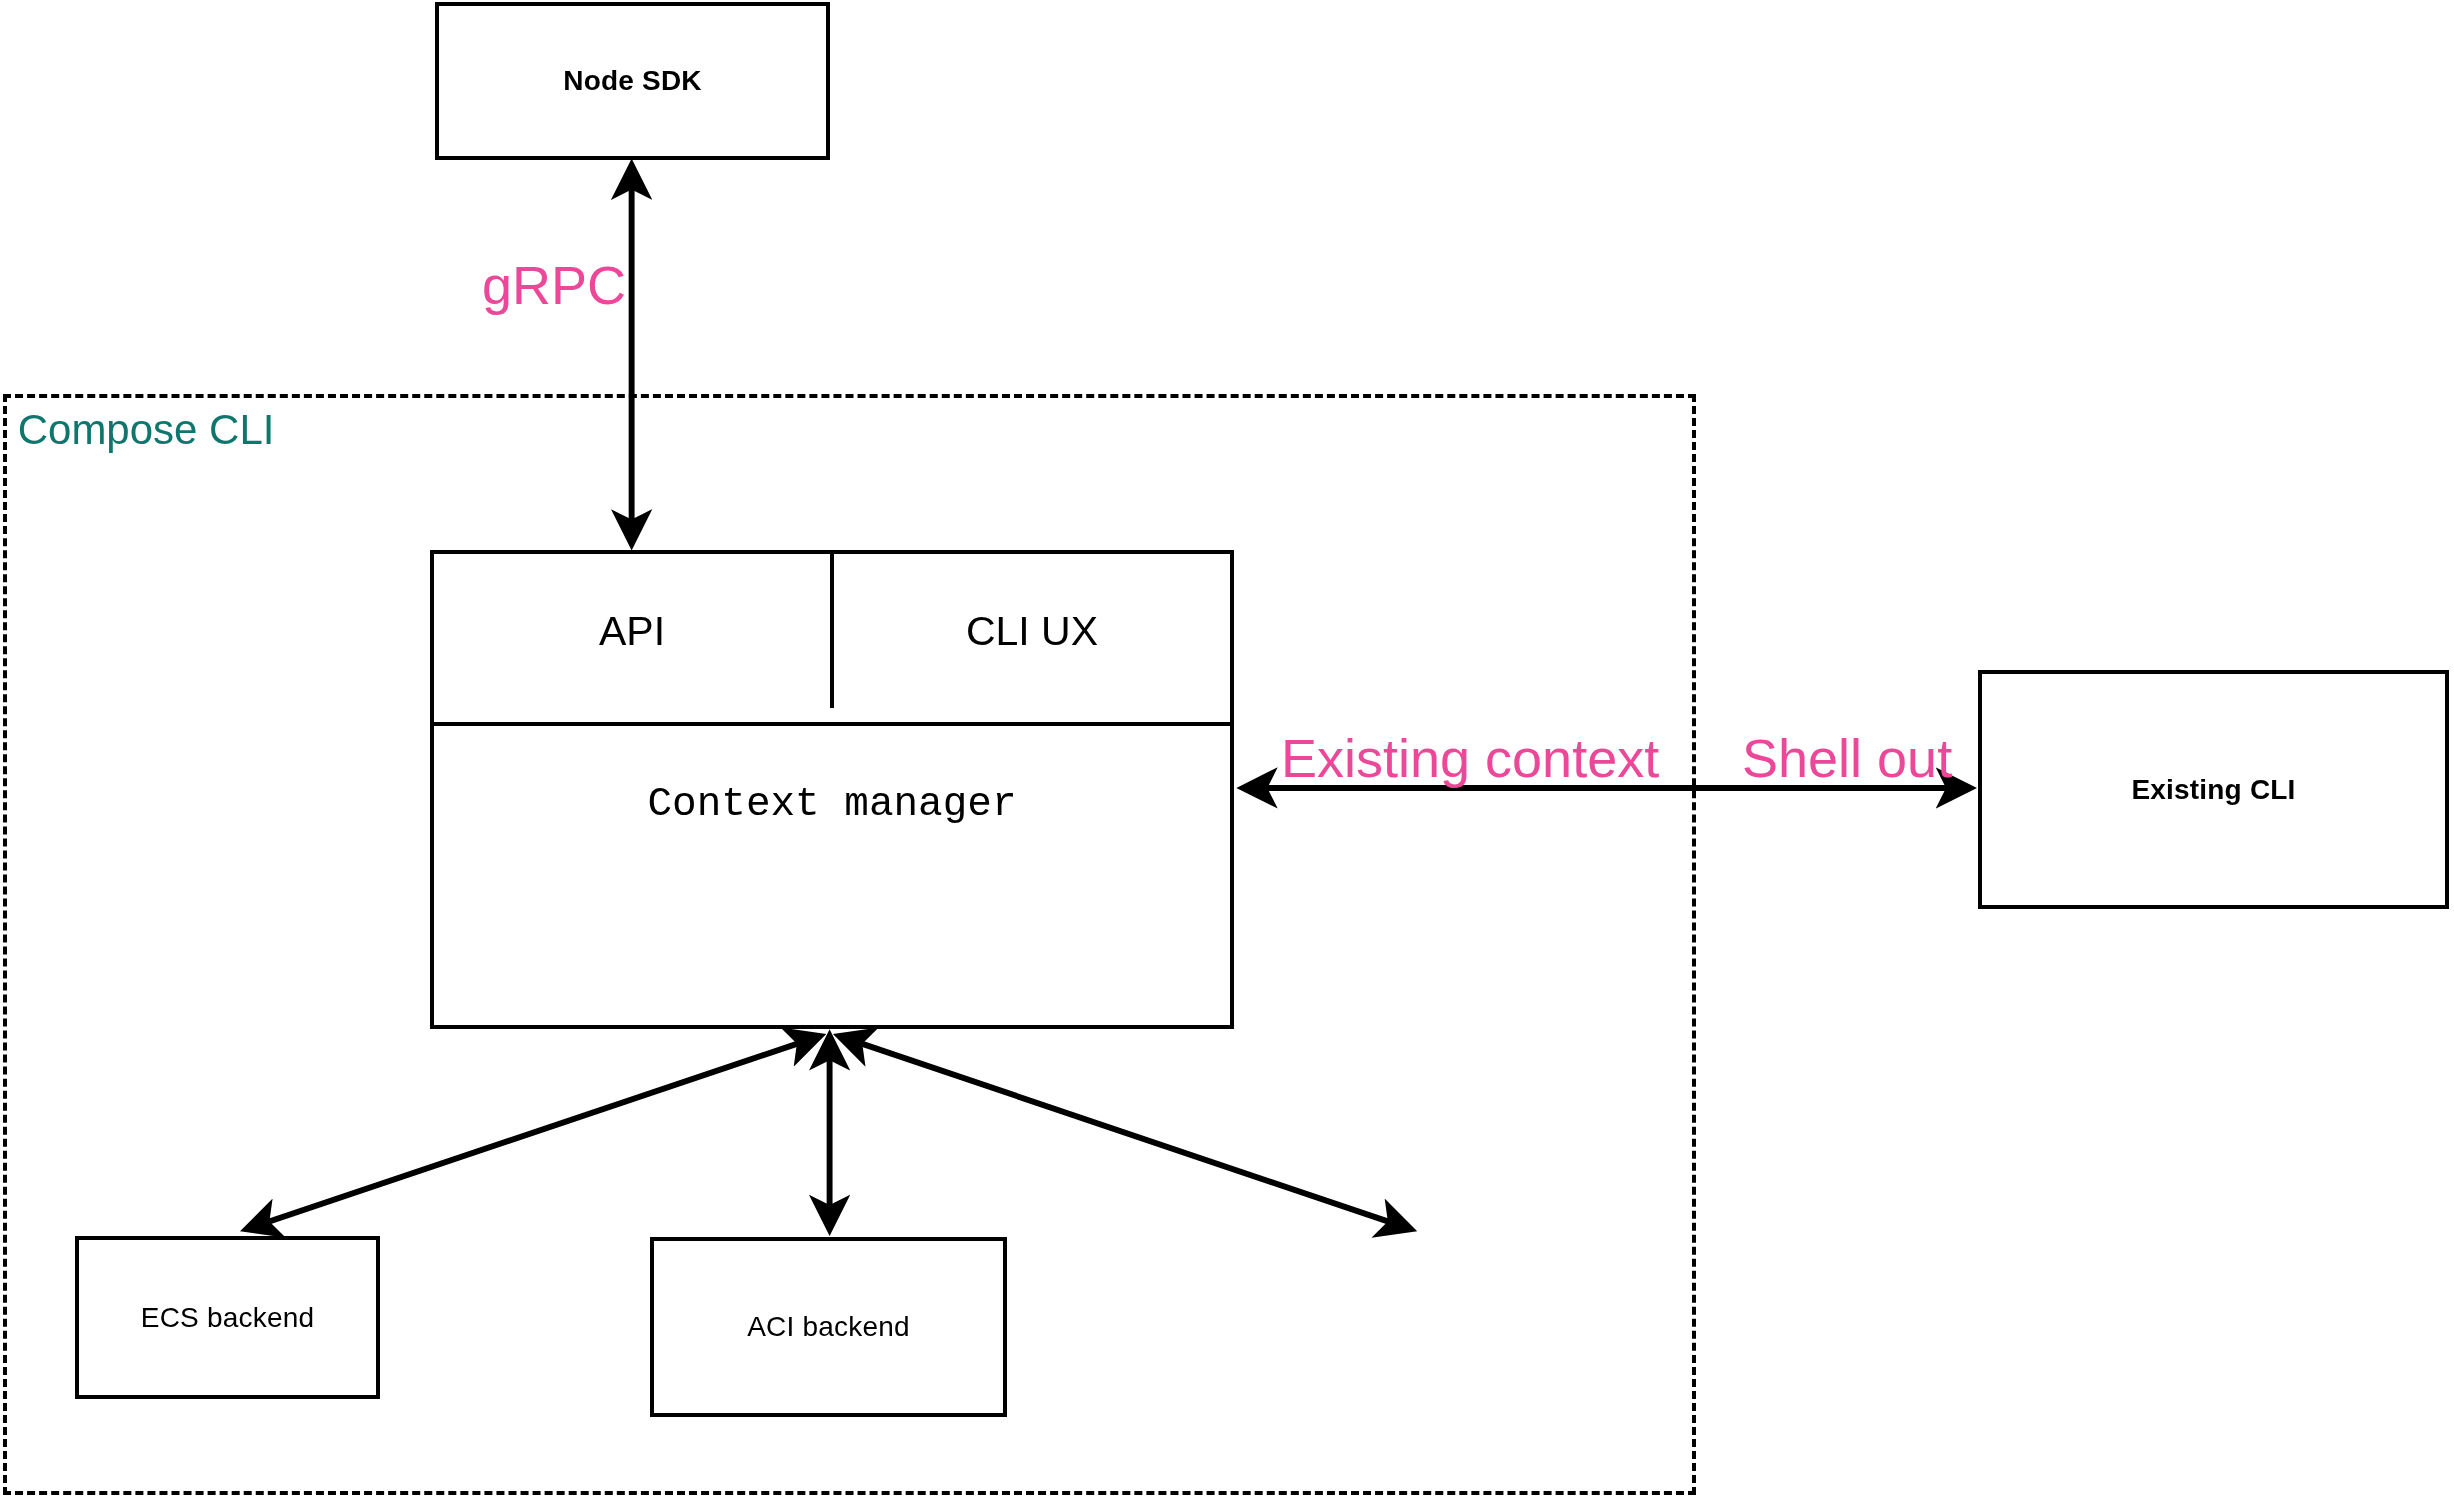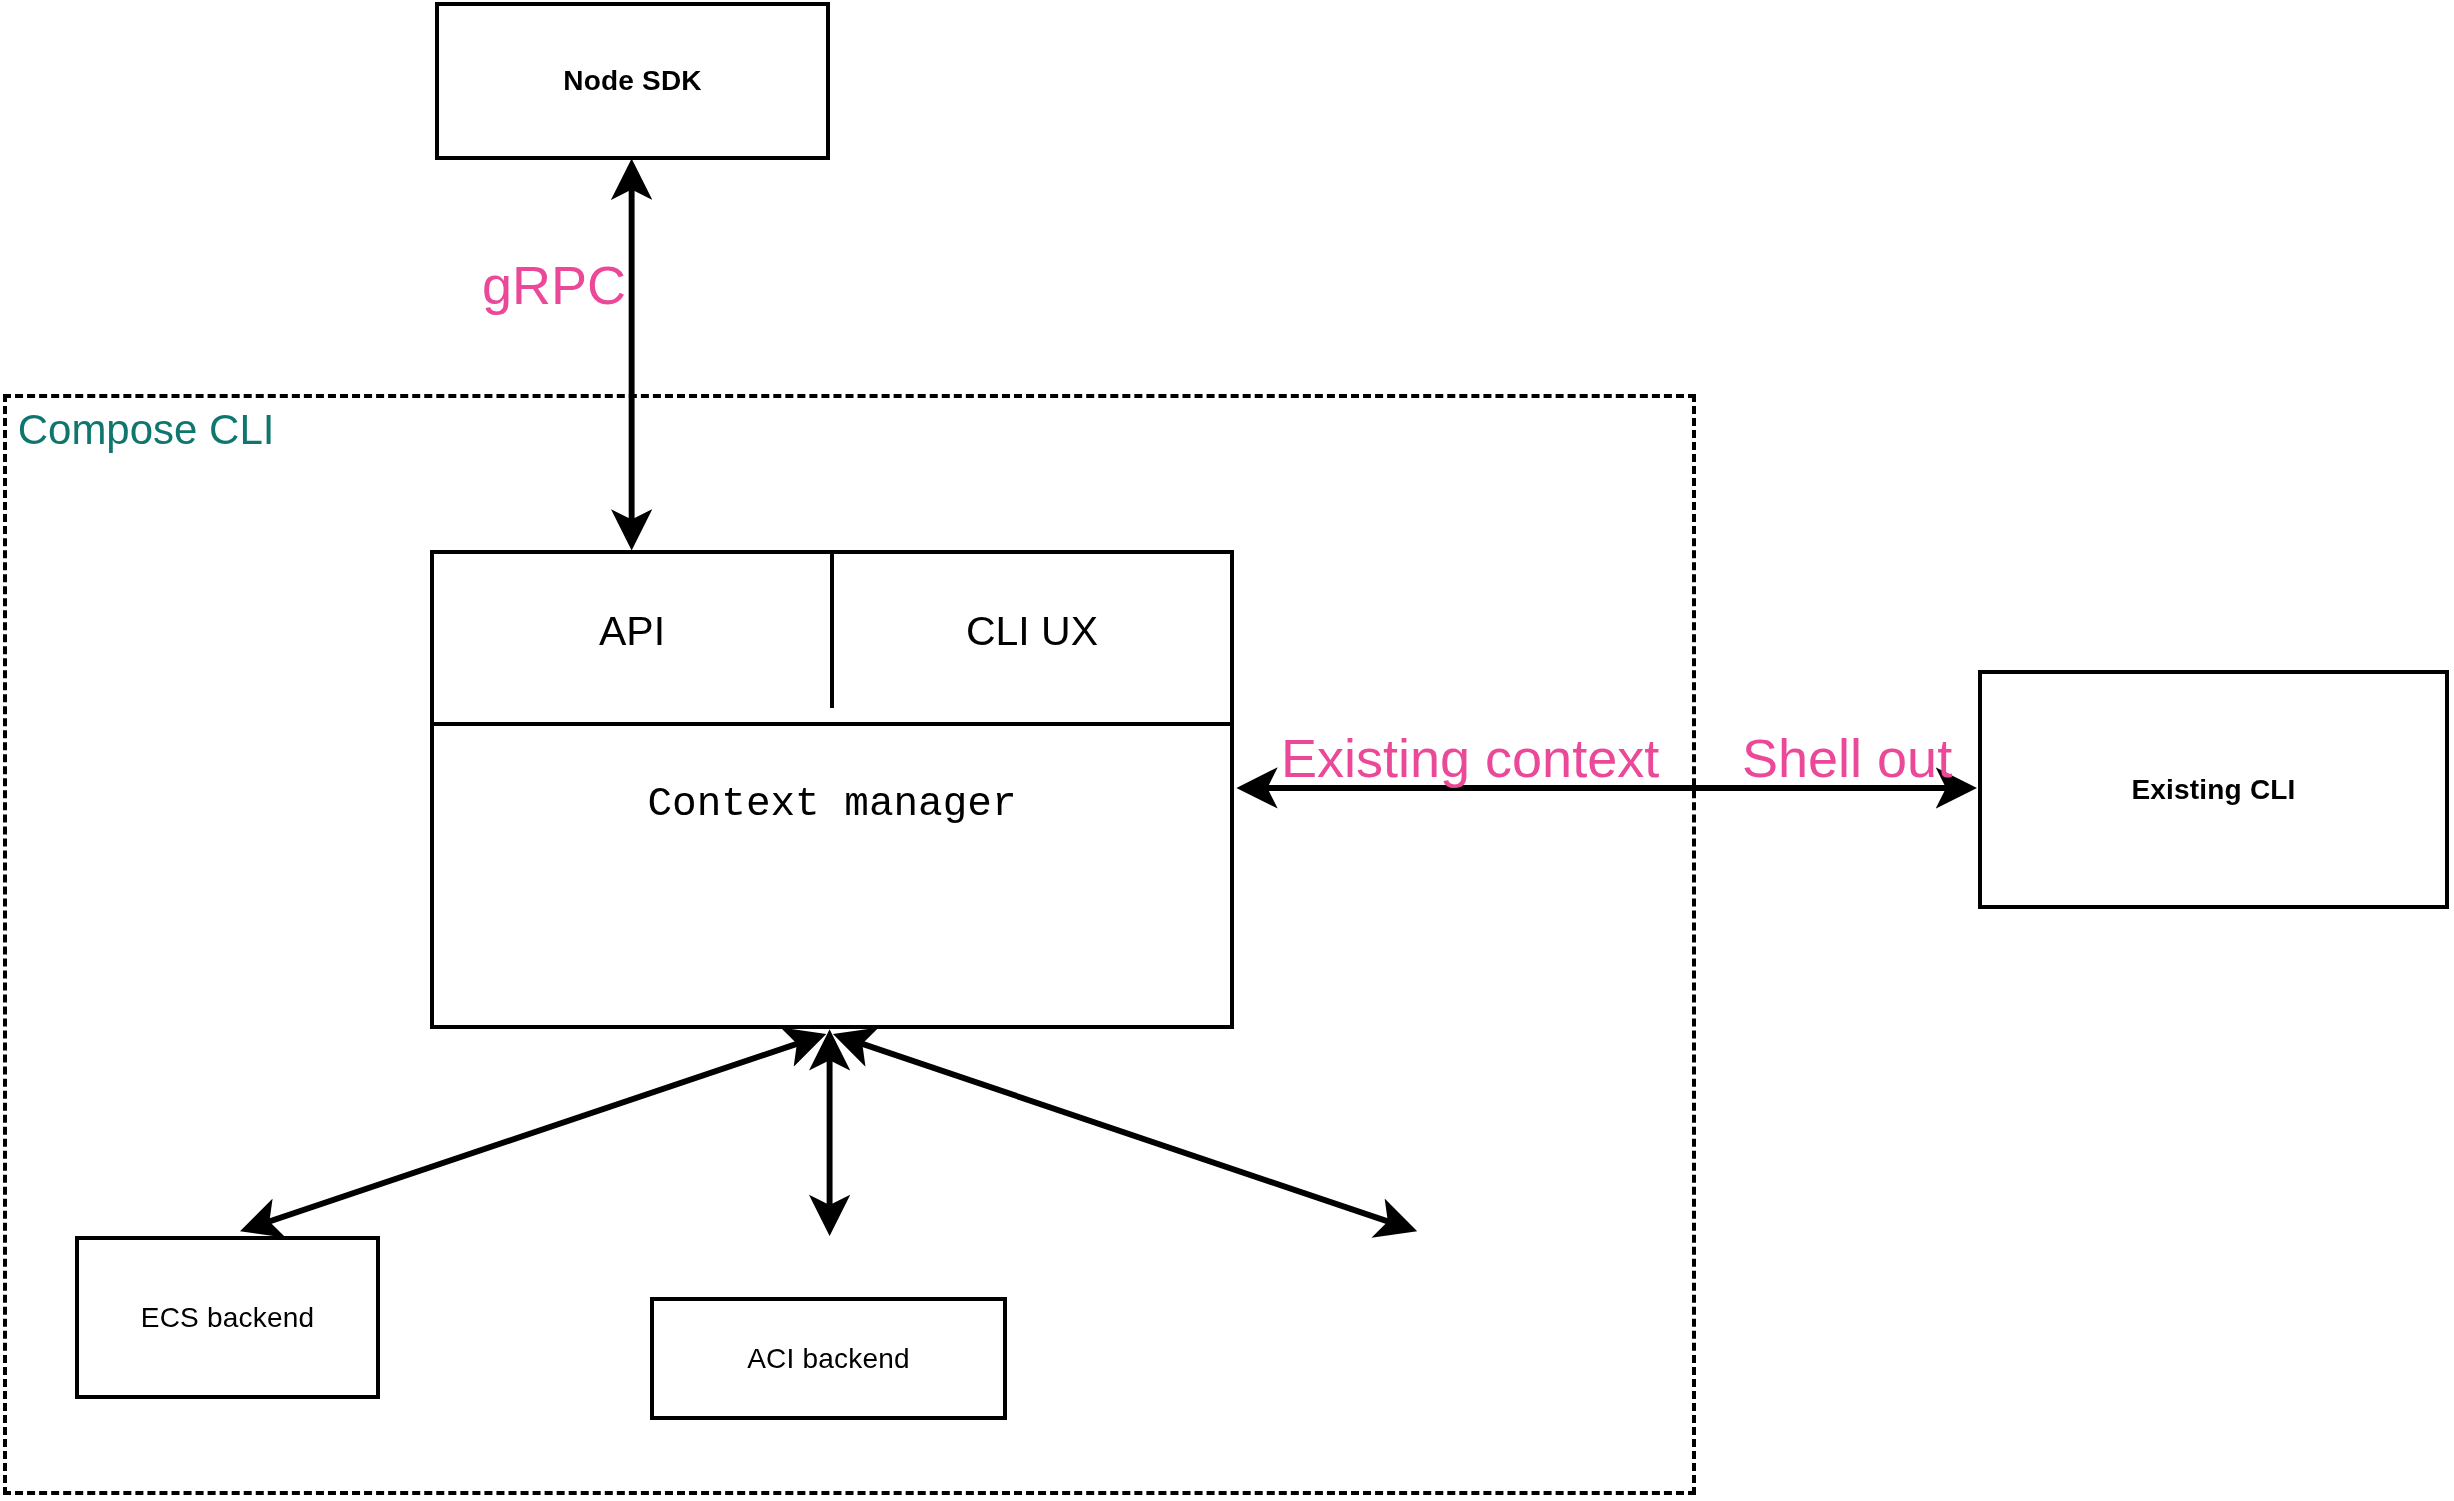--- a/index.html
+++ b/index.html
@@ -89,21 +89,21 @@
     font-weight: normal;
     color: #0f766e;
     white-space: nowrap;
   }
 
   
   #existing-cli { left: 1978px; top: 670px; width: 471px; height: 239px; }
 
   
   #ecs-backend { left: 75px; top: 1236px; width: 305px; height: 163px; }
-  #aci-backend { left: 650px; top: 1297px; width: 357px; height: 123px; }
+  #aci-backend { left: 650px; top: 1237px; width: 357px; height: 180px; }
   #example-backend { left: 1221px; top: 1237px; width: 361px; height: 160px; }
 
   
   .edge-label {
     position: absolute;
     font-size: 54px;
     color: #ec4899;
     white-space: nowrap;
   }
   #label-grpc { left: 482px; top: 254px; }

